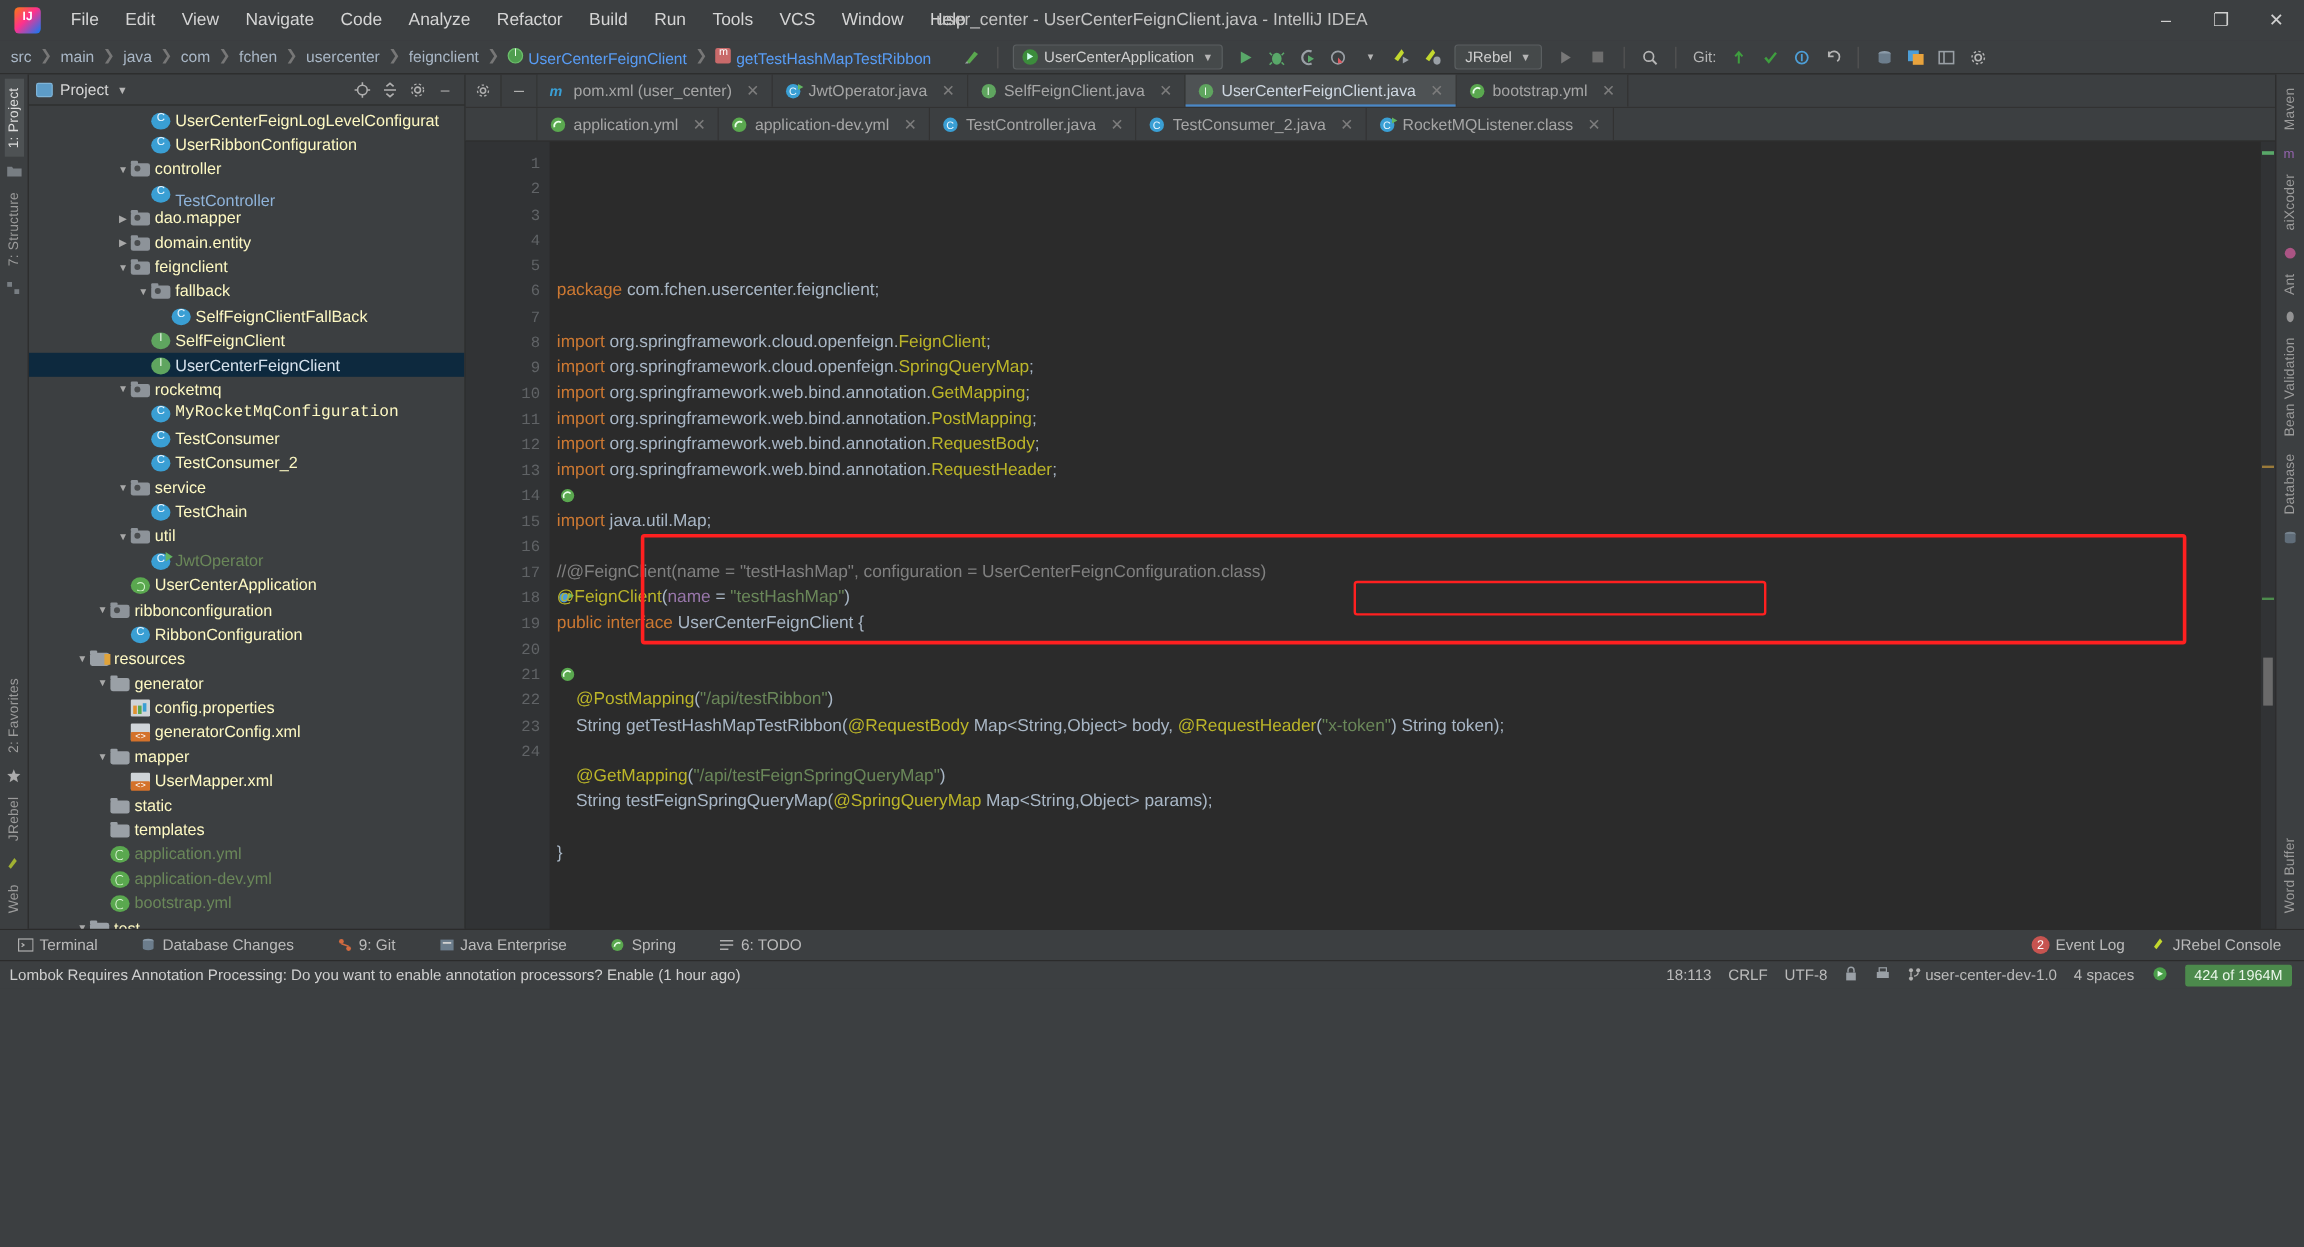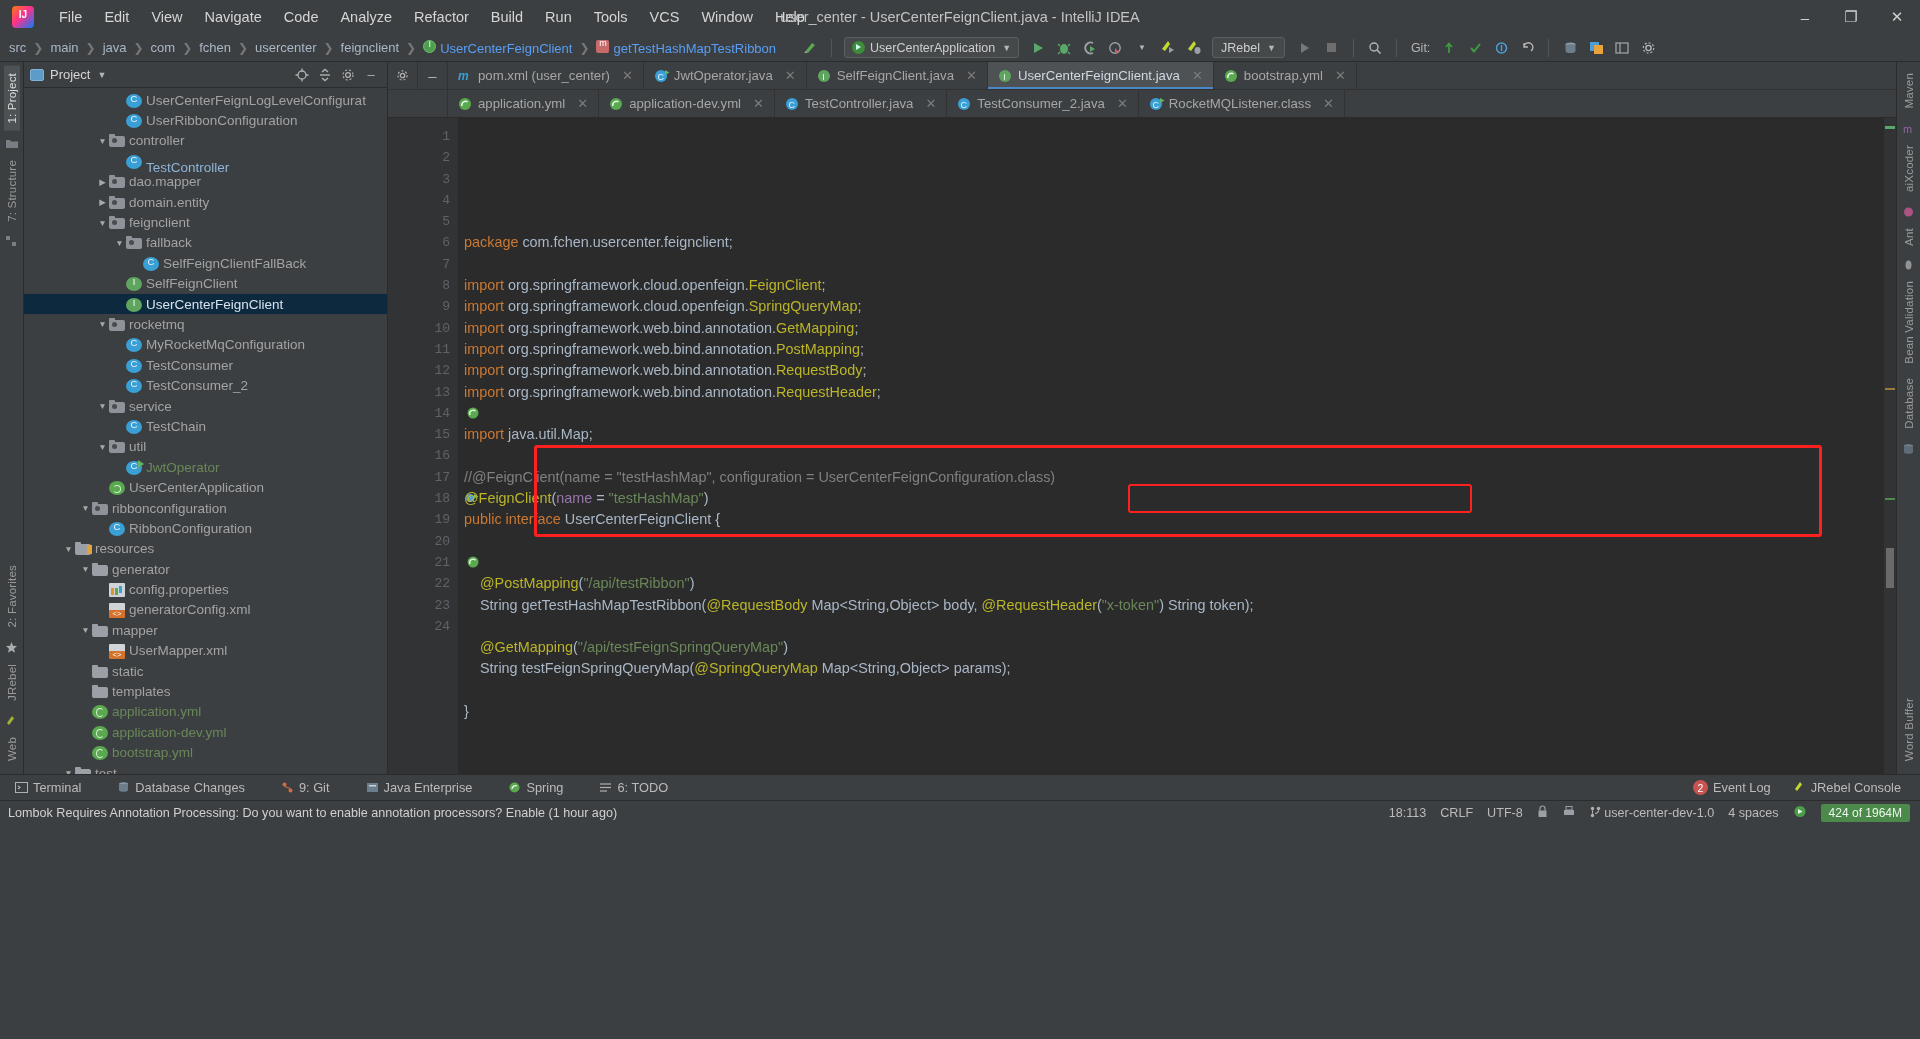--- a/index.html
+++ b/index.html
@@ -39,21 +39,21 @@
   .win-btns { position:absolute; right:0; top:0; height:34px; display:flex; align-items:center; }
   .win-btn { width:46px; height:34px; display:flex; align-items:center; justify-content:center;
              font-size:15px; color:#d0d0d0; }
 
   
   .navbar {
     height:28px; background:#3c3f41; display:flex; align-items:center;
     flex:0 0 28px; border-bottom:1px solid #2b2b2b; padding-left:6px;
     font-size:13px; position:relative;
   }
-  .crumb { display:flex; align-items:center; color:#a9b7c6; white-space:nowrap; }
+  .crumb { display:flex; color:#a9b7c6; white-space:nowrap; }
   .crumb .sep { color:#777; margin:0 4px; font-size:12px; }
   .crumb .txt { padding:1px 3px; }
   .crumb .txt.link { color:#589df6; }
   .crumb .cicon {
     width:13px; height:13px; border-radius:50%; margin-right:4px;
     display:inline-block; flex:0 0 auto; position:relative;
   }
   .cicon.iface { background:#4f9e4f; border:1px solid #6cc06c; }
   .cicon.iface:after { content:"I"; position:absolute; left:0; right:0; top:-2px; text-align:center;
                         font-size:9px; color:#eaffea; }
@@ -126,21 +126,21 @@
     padding-left:4px; color:#bbbbbb; cursor:default;
   }
   .row.sel { background:#0d293e; }
   .row.sel .lbl { color:#d8e3ee; }
   .arrow { width:13px; flex:0 0 13px; font-size:8.5px; color:#a8a8a8; text-align:center; }
   .arrow.none { color:transparent; }
   .ico { width:16px; flex:0 0 16px; height:15px; margin-right:4px; position:relative; }
   .lbl { font-size:13.5px; }
   .lbl.green { color:#6a8759; }
   .lbl.blue { color:#8fb3d9;margin-top:12px; }
-  .lbl.grey { color:#a3a3a3; }
+  .lbl.grey { color:#fef9c3; }
 
   
   .ic-folder { background:#9aa0a6; border-radius:2px; width:14px;height:11px; margin-top:2px; }
   .ic-folder:before{content:"";position:absolute;left:0;top:-2px;width:6px;height:3px;
      background:#9aa0a6;border-radius:1px 1px 0 0;}
   .ic-pkg { background:#8d9399; border-radius:2px; width:14px;height:11px; margin-top:2px; position:relative;}
   .ic-pkg:before{content:"";position:absolute;left:0;top:-2px;width:6px;height:3px;background:#8d9399;border-radius:1px 1px 0 0;}
   .ic-pkg:after{content:"";position:absolute;left:3px;top:2px;width:5px;height:5px;background:#4a4d4f;border-radius:50%;}
   .ic-res { background:#9aa0a6; border-radius:2px; width:14px;height:11px;margin-top:2px;position:relative;}
   .ic-res:before{content:"";position:absolute;left:0;top:-2px;width:6px;height:3px;background:#9aa0a6;border-radius:1px 1px 0 0;}
@@ -540,21 +540,21 @@
           <div class="row sel" style="padding-left: 89px;">
             <span class="arrow none">▶</span>
             <span class="ico ic-iface"></span>
             <span class="lbl grey">UserCenterFeignClient</span>
           </div>
           <div class="row" style="padding-left: 72px;">
             <span class="arrow">▼</span>
             <span class="ico ic-pkg"></span>
             <span class="lbl grey">rocketmq</span>
           </div>
-          <div class="row" style="padding-left: 89px;">
+          <div class="row" style="padding-left: 89px; font-family: Liberation Mono, monospace;">
             <span class="arrow none">▶</span>
             <span class="ico ic-class"></span>
             <span class="lbl grey">MyRocketMqConfiguration</span>
           </div>
           <div class="row" style="padding-left: 89px;">
             <span class="arrow none">▶</span>
             <span class="ico ic-class"></span>
             <span class="lbl grey">TestConsumer</span>
           </div>
           <div class="row" style="padding-left: 89px;">

